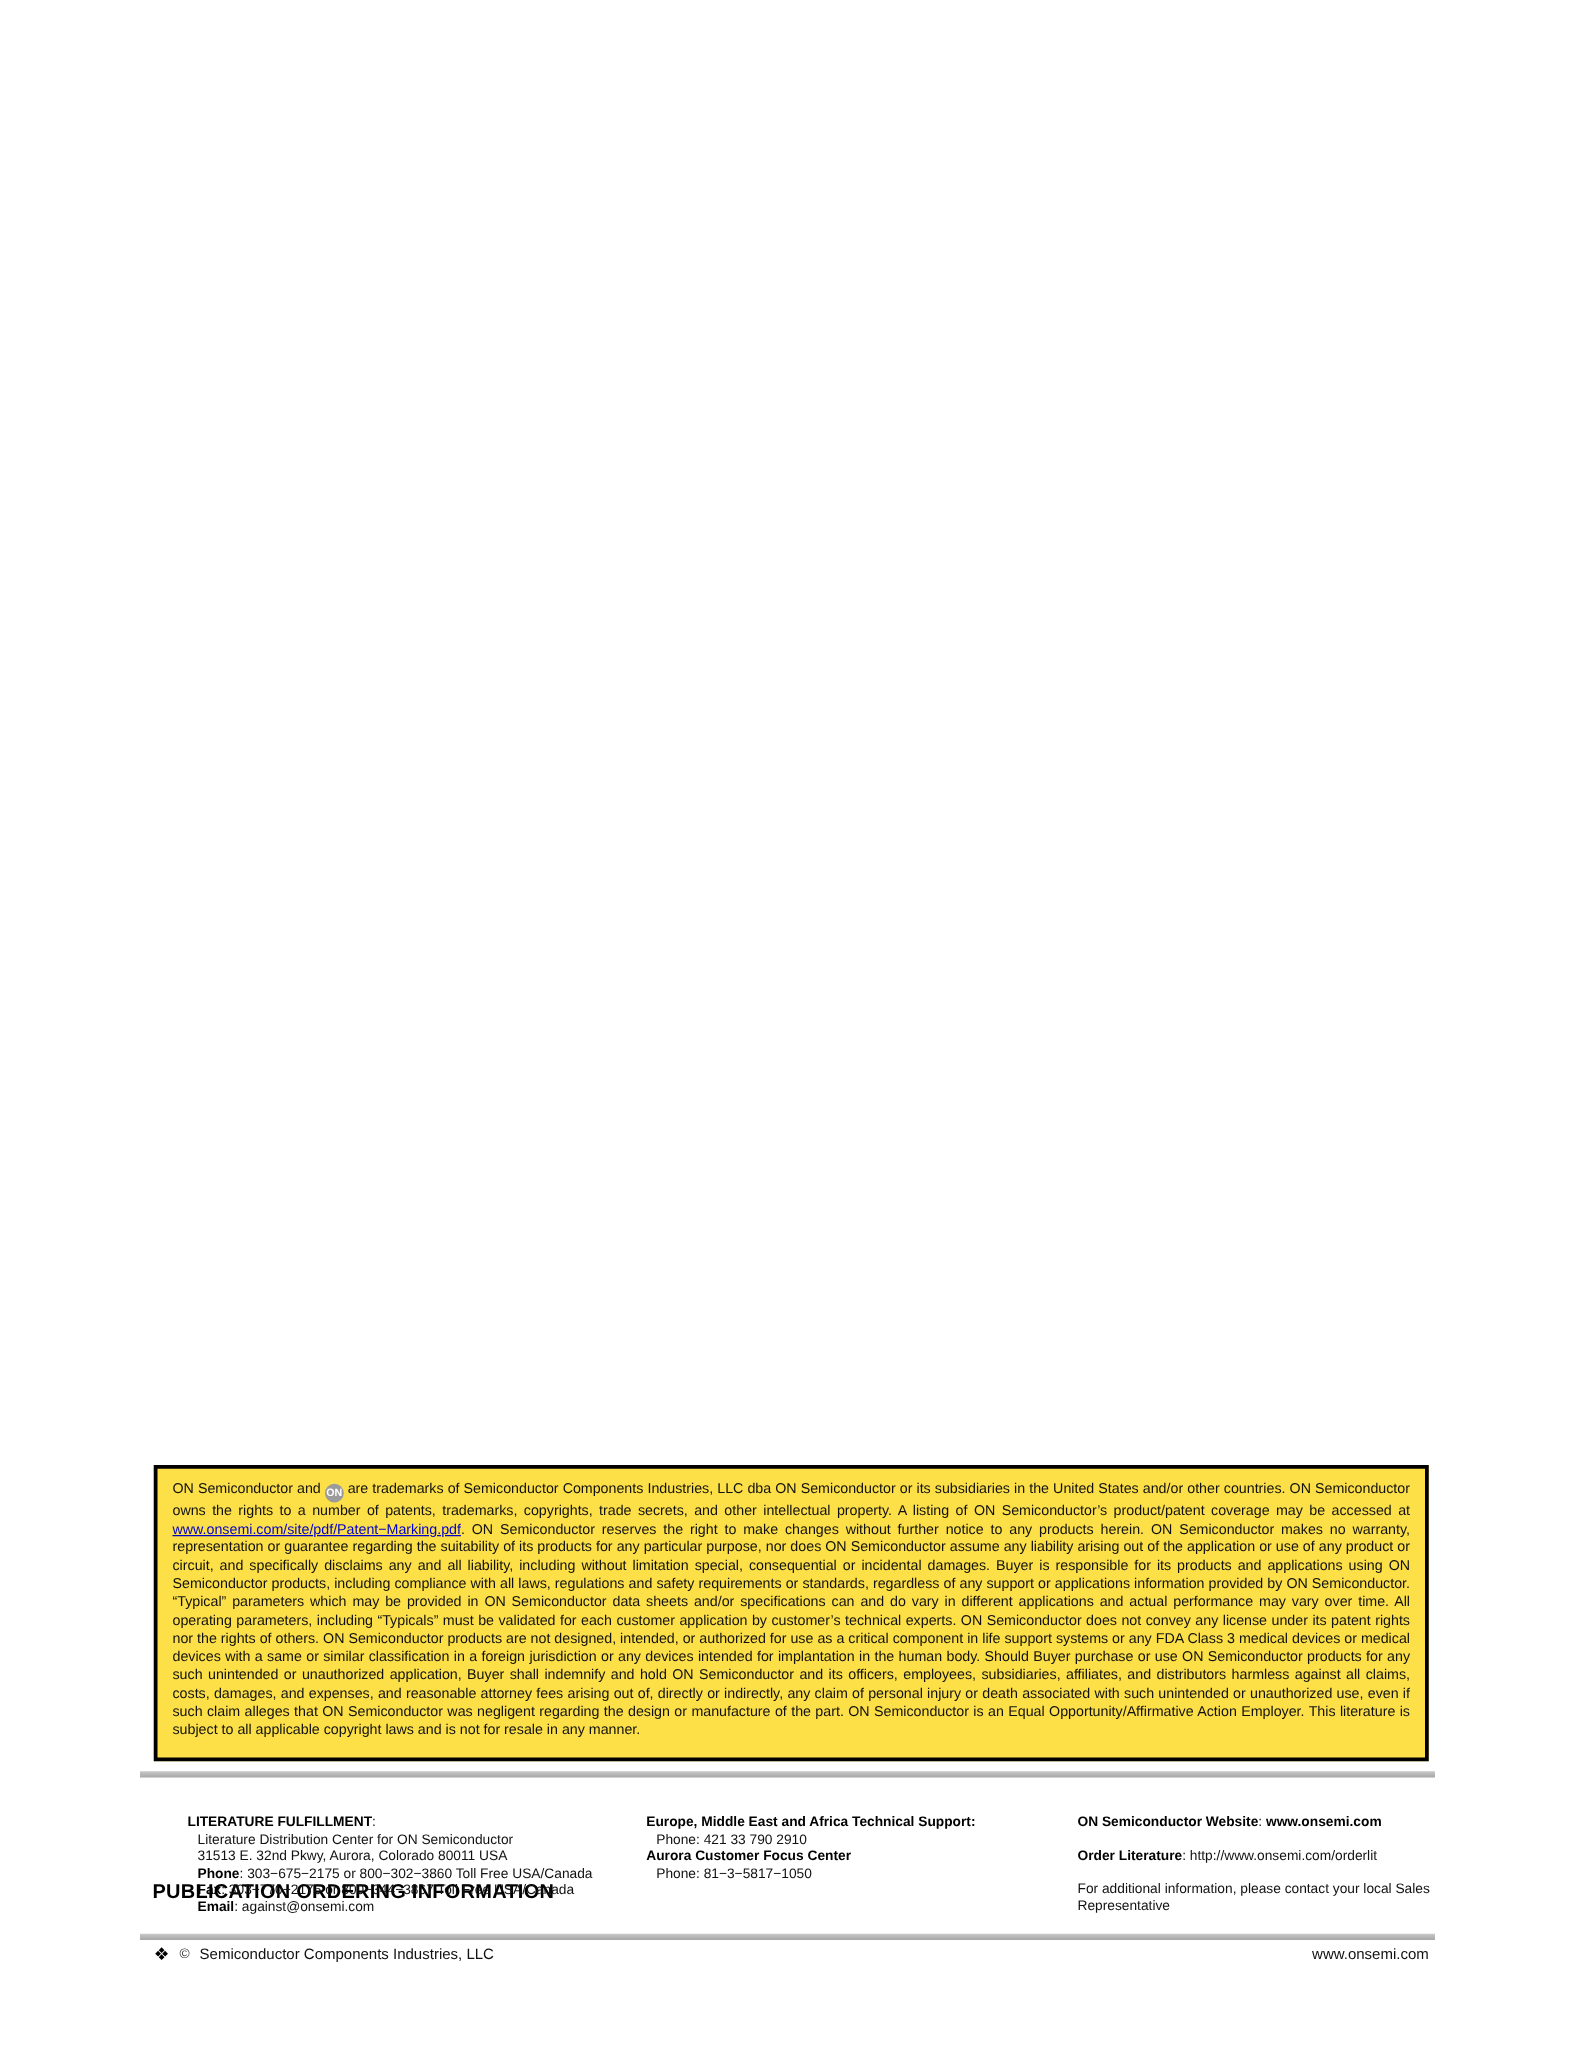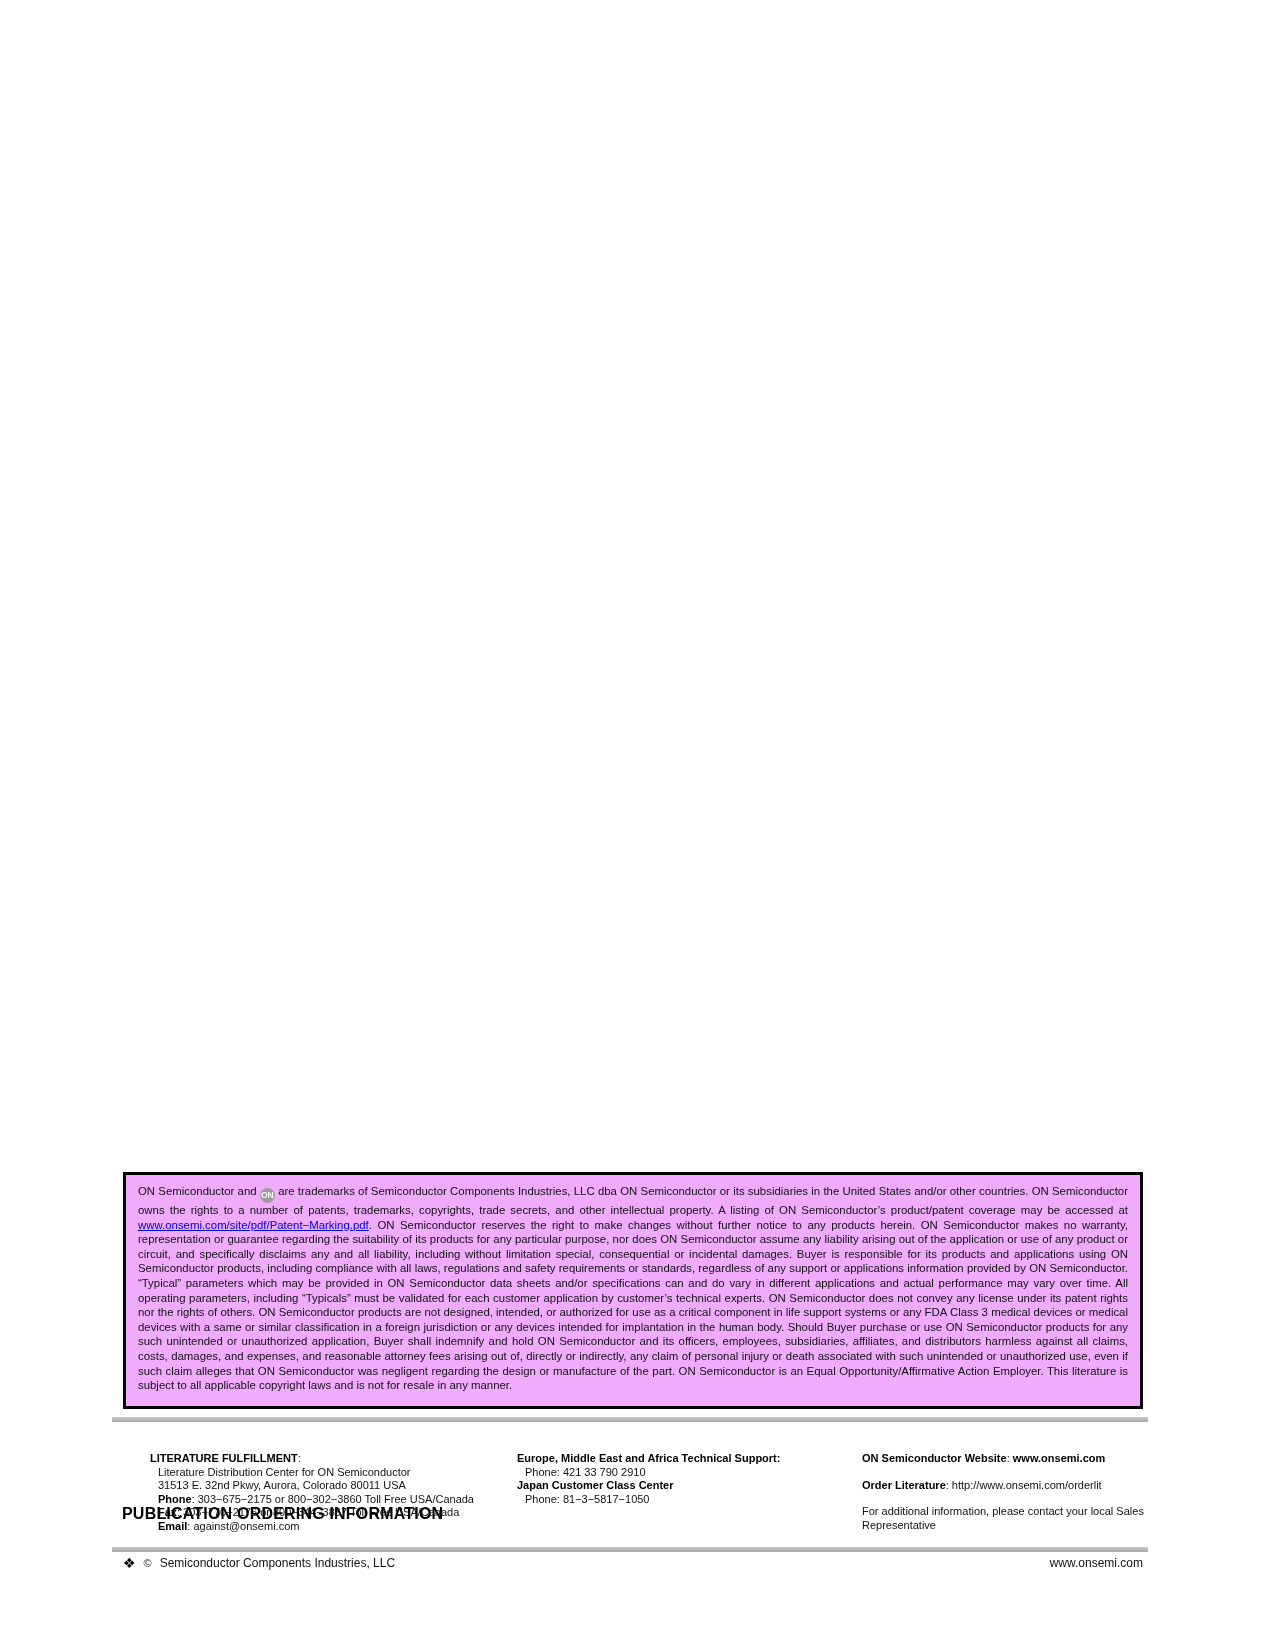--- a/index.html
+++ b/index.html
@@ -3,21 +3,21 @@
 <meta charset="utf-8">
 <style>
   * { margin:0; padding:0; box-sizing:border-box; }
   html,body { background:#ffffff; }
   .page {
     position:relative; width:1275px; height:1650px; background:#ffffff;
     font-family:"Liberation Sans", sans-serif; color:#000; overflow:hidden;
   }
   .legal-box {
     position:absolute; left:123px; top:1172px; width:1020px; height:237px;
-    border:3px solid #000; padding:9px 12px 8px 12px; background:#f0abfc;
+    border:3px solid #000; padding:9px 12px 8px 12px; background:#fde047;
   }
   .legal-text {
     font-size:11.4px; line-height:14.6px; text-align:justify;
     color:#111;
   }
   .on-logo {
     display:inline-block; width:15px; height:15px; border-radius:50%;
     background:#9b9b9b; color:#ffffff; font-size:8.5px; font-weight:bold;
     text-align:center; line-height:15px; vertical-align:-3px;
   }
@@ -70,21 +70,21 @@
     <div class="indent">Literature Distribution Center for ON Semiconductor</div>
     <div class="indent">31513 E. 32nd Pkwy, Aurora, Colorado 80011 USA</div>
     <div class="indent"><b>Phone</b><span>: 303−675−2175 or 800−302−3860 Toll Free USA/Canada</span></div>
     <div class="indent"><b>Fax</b><span>: 303−770−2176 or 800−344−3867 Toll Free USA/Canada</span></div>
     <div class="indent"><b>Email</b><span>: against@onsemi.com</span></div>
   </div>
 
   <div class="col col2">
     <div><b>Europe, Middle East and Africa Technical Support:</b></div>
     <div class="indent">Phone: 421 33 790 2910</div>
-    <div><b>Japan Customer Class Center</b></div>
+    <div><b>Aurora Customer Focus Center</b></div>
     <div class="indent">Phone: 81−3−5817−1050</div>
   </div>
 
   <div class="col col3">
     <div class="entry"><b>ON Semiconductor Website</b><span>: </span><b>www.onsemi.com</b></div>
     <div class="entry"><b>Order Literature</b><span>: http://www.onsemi.com/orderlit</span></div>
     <div class="entry">For additional information, please contact your local Sales Representative</div>
   </div>
 
   <div class="bar bar-bottom"></div>

